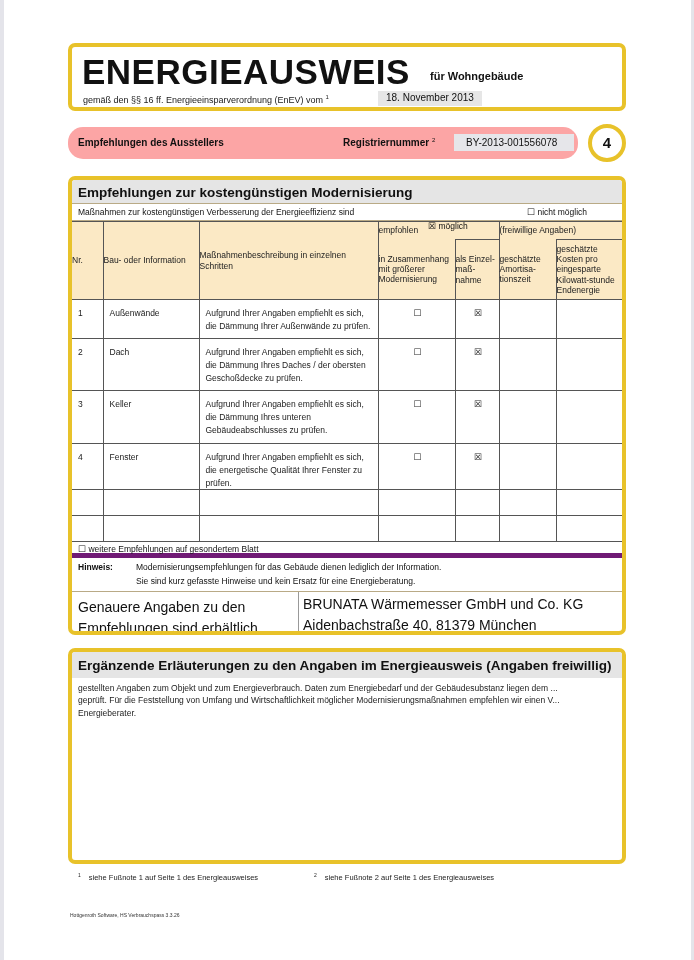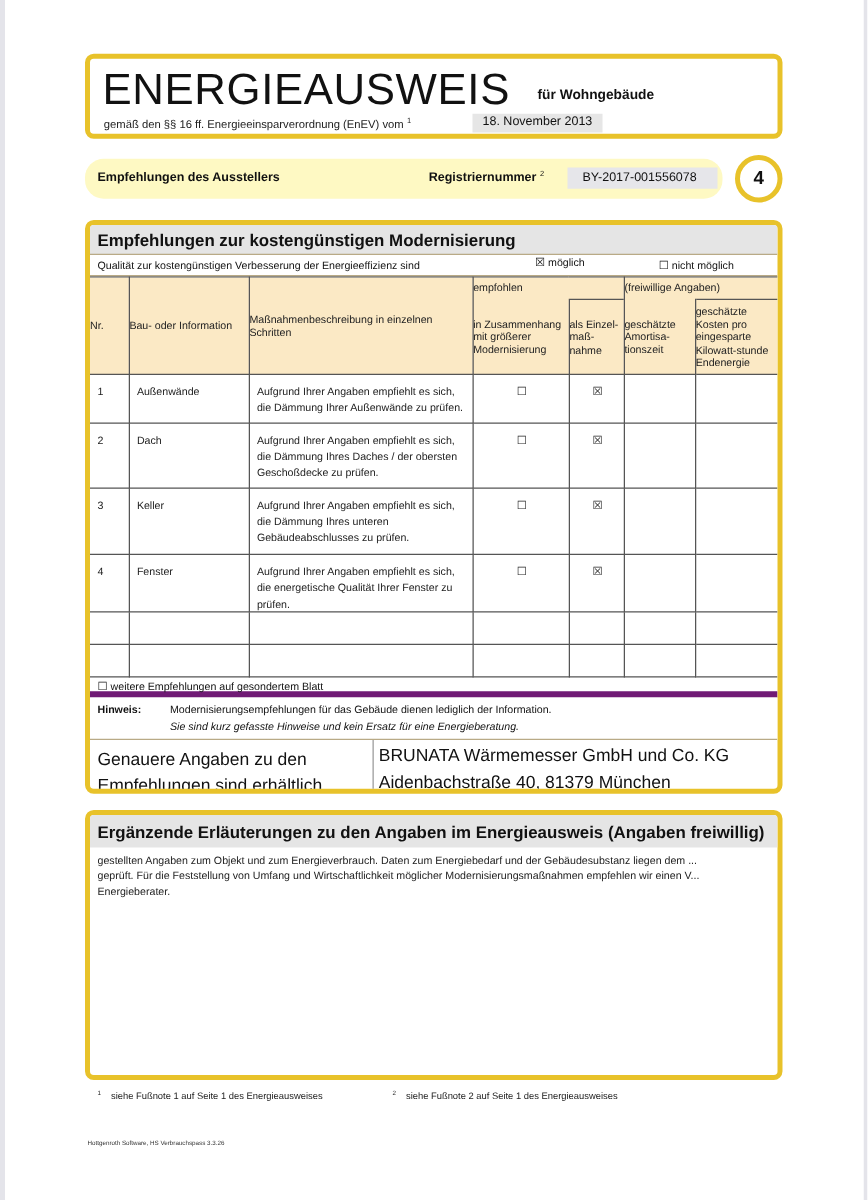--- a/index.html
+++ b/index.html
@@ -5,62 +5,62 @@
   * { box-sizing: border-box; margin: 0; padding: 0; }
   html, body { width: 694px; height: 960px; background: #ffffff; overflow: hidden; }
   body { font-family: "Liberation Sans", sans-serif; color: #111; position: relative; }
 
   .page-edge-l { position: absolute; left: 0; top: 0; width: 4px; height: 960px; background: #e4e4ea; }
   .page-edge-r { position: absolute; right: 0; top: 0; width: 3px; height: 960px; background: #e4e4ea; }
 
   
   .hdr { position: absolute; left: 68px; top: 43px; width: 558px; height: 68px;
          border: 4px solid #e8c22a; border-radius: 7px; background: #fff; }
-  .hdr-title { position: absolute; left: 10px; top: 5px; font-size: 35px; font-weight: normal; letter-spacing: 0.5px; }
+  .hdr-title { position: absolute; left: 10px; top: 5px; font-size: 35px; font-weight: bold; letter-spacing: 0.5px; }
   .hdr-sub { position: absolute; left: 358px; top: 23px; font-size: 11px; font-weight: bold; }
   .hdr-line { position: absolute; left: 11px; top: 47px; font-size: 9px; color: #222; }
   .hdr-line sup { font-size: 6px; vertical-align: 4px; }
   .hdr-date { position: absolute; left: 306px; top: 44px; width: 104px; height: 15px; background: #e6e6e6;
               font-size: 10px; padding: 1px 0 0 8px; }
 
   
-  .subbar { position: absolute; left: 68px; top: 127px; width: 510px; height: 32px; background: #fef9c3;
+  .subbar { position: absolute; left: 68px; top: 127px; width: 510px; height: 32px; background: #fca5a5;
             border-radius: 15px; }
   .subbar-left { position: absolute; left: 10px; top: 10px; font-size: 10px; font-weight: bold; }
   .subbar-reg { position: absolute; left: 275px; top: 10px; font-size: 10px; font-weight: bold; }
   .subbar-reg sup { font-size: 6px; vertical-align: 4px; font-weight: normal; }
   .subbar-num { position: absolute; left: 386px; top: 7px; width: 120px; height: 17px; background: #e6e6ea;
                 font-size: 10px; padding: 3px 0 0 12px; }
   .pagenum { position: absolute; left: 588px; top: 124px; width: 38px; height: 38px; border: 4px solid #e8c22a;
              border-radius: 50%; background: #fff; font-size: 15px; font-weight: bold; text-align: center; line-height: 30px; }
 
   
   .sec1 { position: absolute; left: 68px; top: 176px; width: 558px; height: 459px;
           border: 4px solid #e8c22a; border-radius: 7px; background: #fff; overflow: hidden; }
   .sec-title { height: 24px; background: #e5e5e5; font-size: 13.5px; font-weight: bold; padding: 5px 0 0 6px;
                border-bottom: 1px solid #b9aa86; }
   .row-pos { height: 17px; font-size: 8.5px; padding: 3px 0 0 6px; position: relative; border-bottom: 1px solid #b9aa86; }
-  .row-pos .opt1 { position: absolute; left: 356px; top: 1px; }
+  .row-pos .opt1 { position: absolute; left: 356px; top: 17px; }
   .row-pos .opt2 { position: absolute; left: 455px; top: 3px; }
   .row-emp { height: 15px; background: #fbe9c5; font-size: 8px; font-weight: bold; padding: 3px 0 0 6px; border-bottom: 1px solid #6a6a6a; }
 
   table.grid { border-collapse: collapse; width: 550px; font-size: 8.5px; table-layout: fixed; }
   table.grid td, table.grid th { border: 1px solid #555; vertical-align: top; font-weight: normal; }
   table.grid th { background: #fbe9c5; text-align: left; vertical-align: middle; color: #222; line-height: 1.2; }
   table.grid tr td:first-child, table.grid tr th:first-child { border-left: none; }
   table.grid tr td:last-child, table.grid tr th:last-child { border-right: none; }
   table.grid td { padding: 7px 4px 0 6px; line-height: 1.5; color: #222; }
   td.c { text-align: center; }
   .chk { font-size: 9px; }
 
   .row-more { height: 16px; font-size: 8.5px; padding: 2px 0 0 6px; border-bottom: 5px solid #701a75; }
   .row-hint { height: 34px; background: #fff; font-size: 8.5px; position: relative; border-bottom: 1px solid #b9aa86; }
   .row-hint .lbl { position: absolute; left: 6px; top: 4px; font-weight: bold; }
   .row-hint .t1 { position: absolute; left: 64px; top: 4px; }
-  .row-hint .t2 { position: absolute; left: 64px; top: 18px; font-style: italic; }
+  .row-hint .t2 { position: absolute; left: 64px; top: 18px; }
   .row-info { height: 40px; font-size: 14px; position: relative; }
   .row-info .l { position: absolute; left: 6px; top: 5px; width: 210px; line-height: 1.45; }
   .row-info .divv { position: absolute; left: 226px; top: 0; width: 1px; height: 40px; background: #999; }
   .row-info .r { position: absolute; left: 231px; top: 2px; line-height: 1.45; }
 
   
   .sec2 { position: absolute; left: 68px; top: 648px; width: 558px; height: 216px;
           border: 4px solid #e8c22a; border-radius: 7px; background: #fff; overflow: hidden; }
   .sec2 .sec-title { height: 26px; padding-top: 6px; font-size: 13.5px; border-bottom: none; }
   .sec2-body { font-size: 8.5px; padding: 4px 6px; line-height: 1.45; color: #222; }
@@ -86,28 +86,28 @@
   </div>
   <div class="hdr-date">18. November 2013</div>
 </div>
 
 <div class="subbar">
   <div class="subbar-left">Empfehlungen des Ausstellers</div>
   <div class="subbar-reg">
     <span>Registriernummer</span>
     <sup>2</sup>
   </div>
-  <div class="subbar-num">BY-2017-001556078</div>
+  <div class="subbar-num">BY-2013-001556078</div>
 </div>
 <div class="pagenum">4</div>
 
 <div class="sec1">
   <div class="sec-title">Empfehlungen zur kostengünstigen Modernisierung</div>
   <div class="row-pos">
-    <span>Qualität zur kostengünstigen Verbesserung der Energieeffizienz sind</span>
+    <span>Maßnahmen zur kostengünstigen Verbesserung der Energieeffizienz sind</span>
     <span class="opt1">
       <span class="chk">☒</span>
       <span>möglich</span>
     </span>
     <span class="opt2">
       <span class="chk">☐</span>
       <span>nicht möglich</span>
     </span>
   </div>
 

